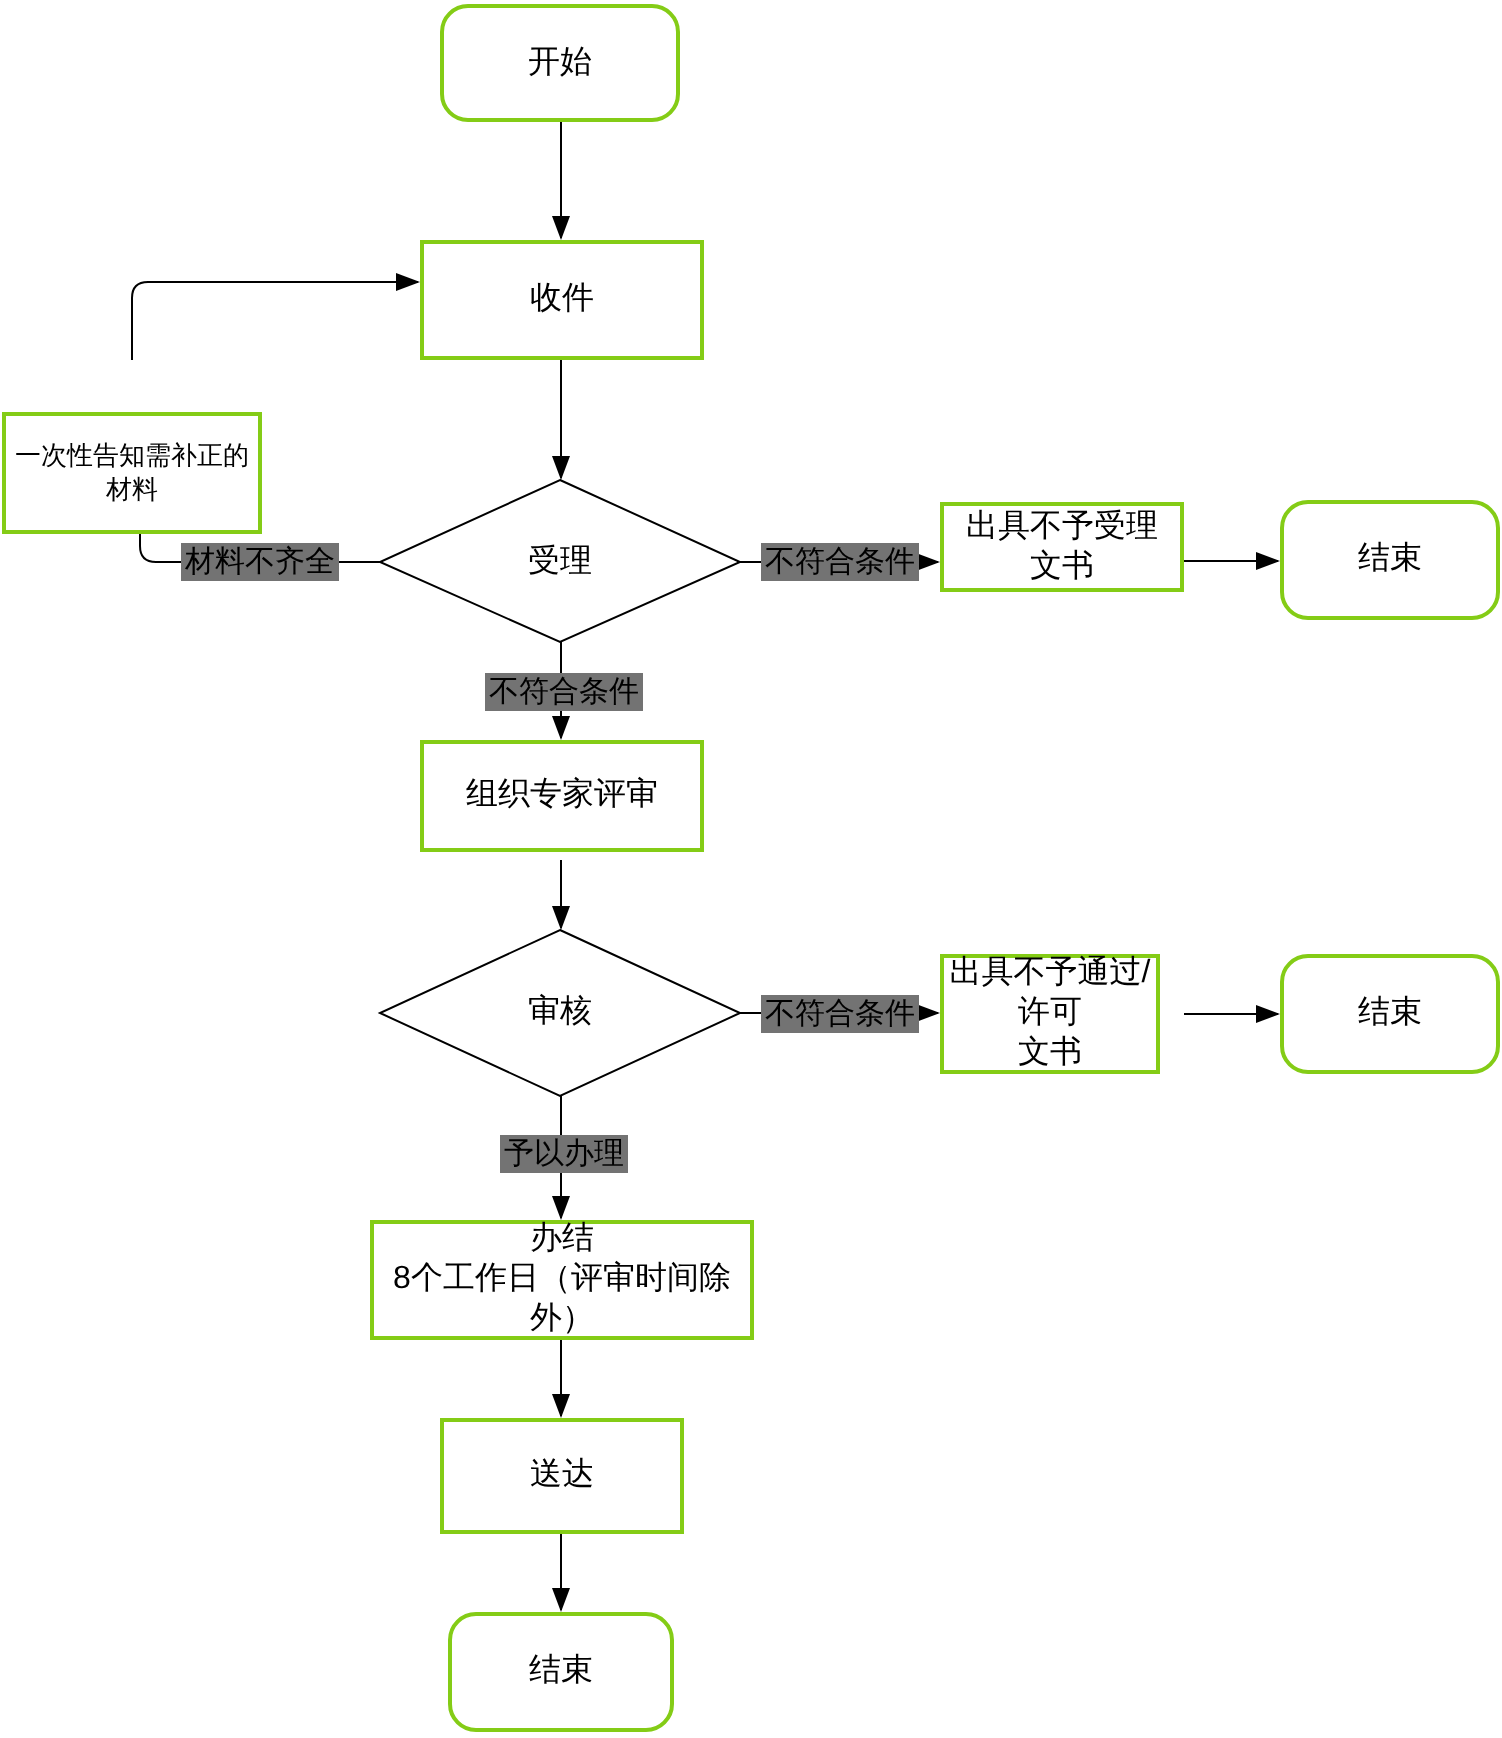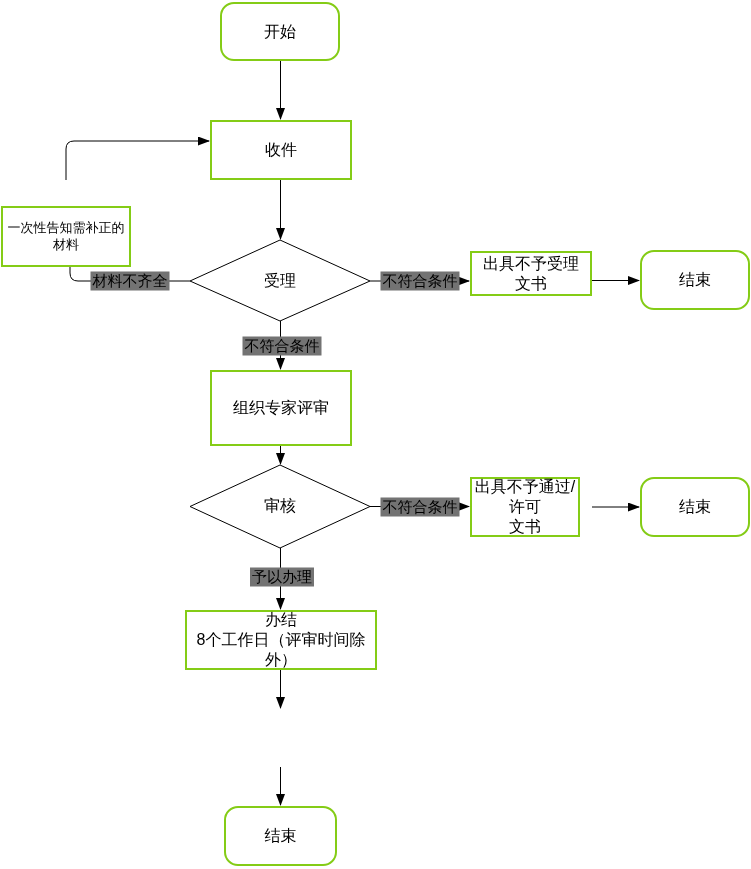--- a/index.html
+++ b/index.html
@@ -74,41 +74,44 @@
 
   <div class="node" style="left:470px;top:251px;width:122px;height:45px;">
     <span>出具不予受理
 文书</span>
   </div>
 
   <div class="node terminator" style="left:640px;top:250px;width:110px;height:60px;">
     <span>结束</span>
   </div>
 
-  <div class="node" style="left:210px;top:370px;width:142px;height:76px;">
+  <div class="node" style="left:210px;top:370px;width:142px;height:56px;">
     <span>组织专家评审</span>
   </div>
 
   <div class="decision-label" style="left:280px;top:506px;">审核</div>
 
   <div class="node" style="left:470px;top:477px;width:110px;height:60px;">
     <span>出具不予通过/许可
 文书</span>
   </div>
 
   <div class="node terminator" style="left:640px;top:477px;width:110px;height:60px;">
     <span>结束</span>
   </div>
 
   <div class="node" style="left:185px;top:610px;width:192px;height:60px;">
     <span>办结
 8个工作日（评审时间除
 外）</span>
   </div>
 
+  <div class="node" style="left:220px;top:709px;width:122px;height:58px;">
+    <span>送达</span>
+  </div>
 
   <div class="node terminator" style="left:224px;top:806px;width:113px;height:60px;">
     <span>结束</span>
   </div>
 
   <div class="edge-label" style="left:130px;top:281px;">材料不齐全</div>
   <div class="edge-label" style="left:420px;top:281px;">不符合条件</div>
   <div class="edge-label" style="left:282px;top:346px;">不符合条件</div>
   <div class="edge-label" style="left:420px;top:507px;">不符合条件</div>
   <div class="edge-label" style="left:282px;top:577px;">予以办理</div>

